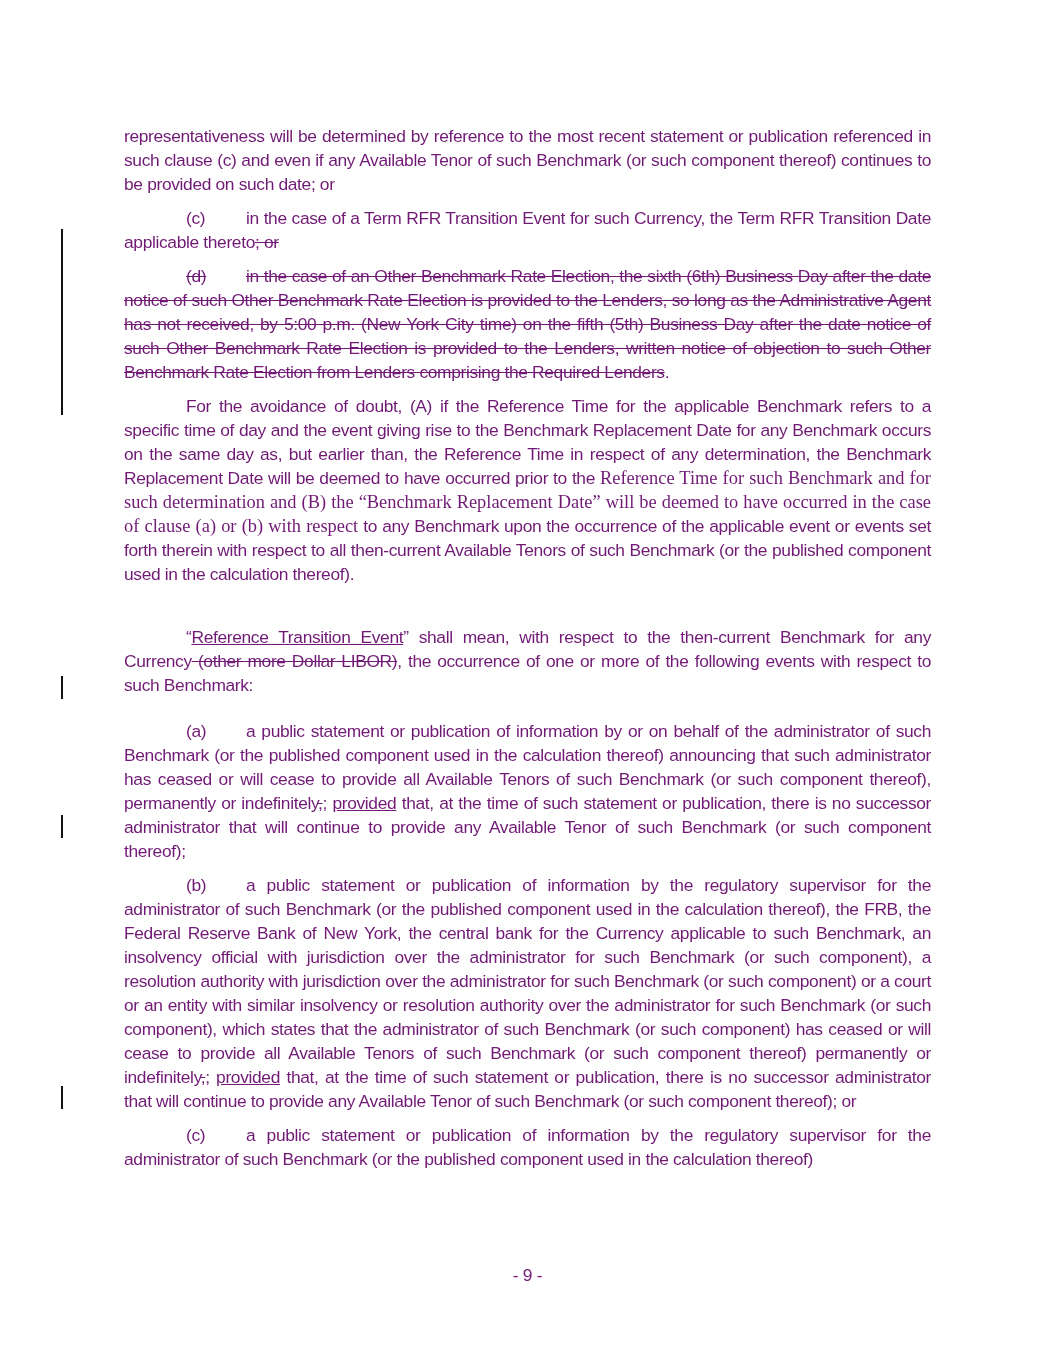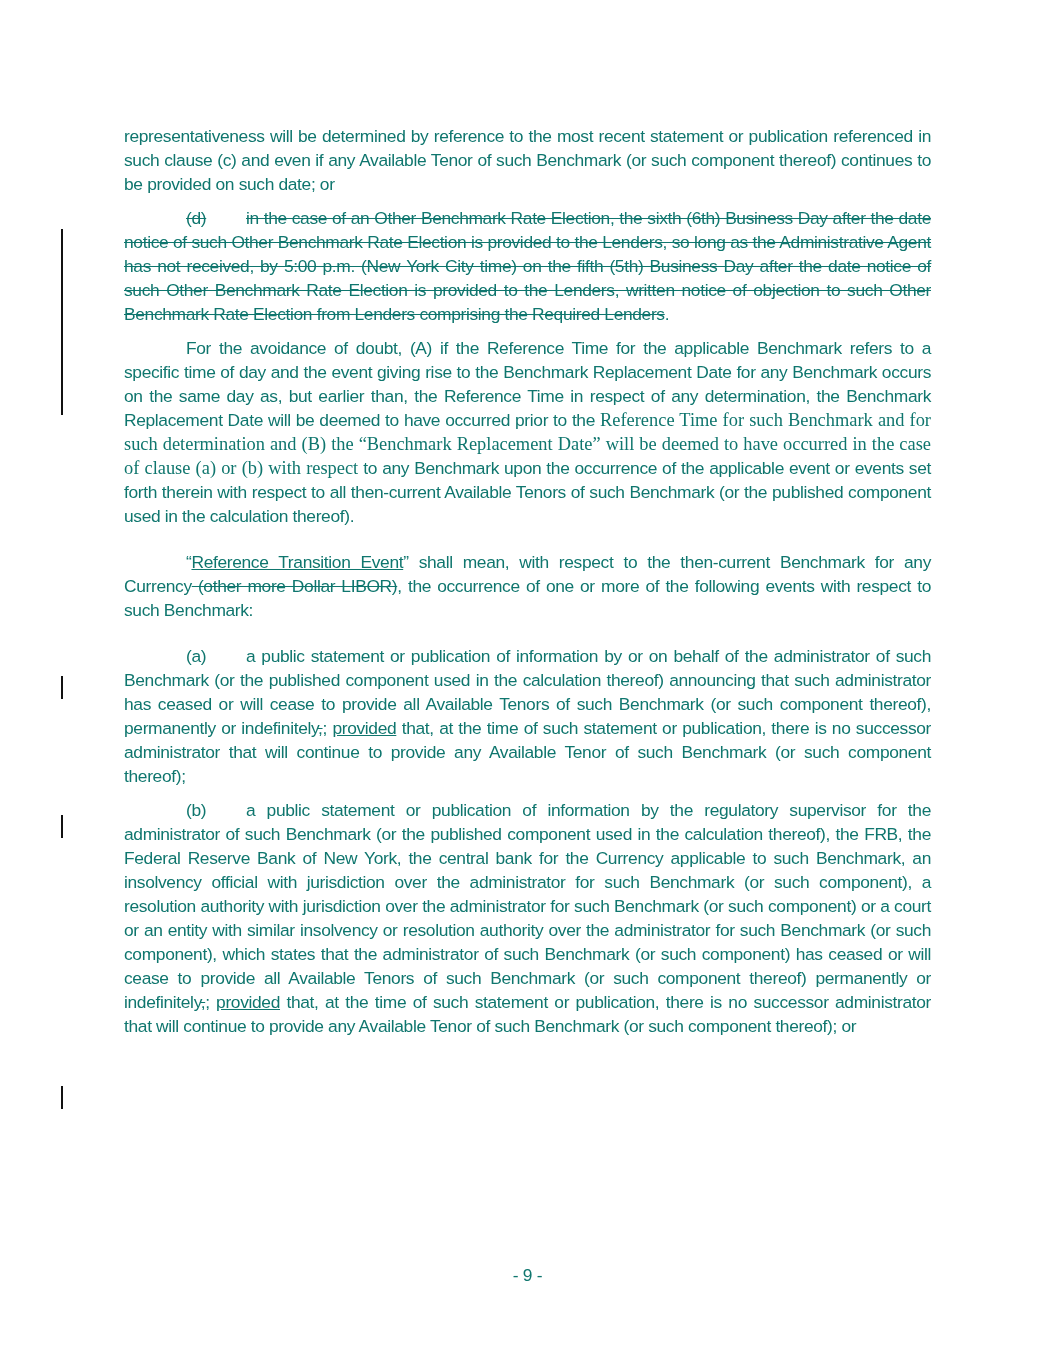--- a/index.html
+++ b/index.html
@@ -1,19 +1,19 @@
 <!DOCTYPE html>
 <html><head>
 <meta charset="utf-8">
 <style>
   html, body { margin: 0; padding: 0; background: #ffffff; }
   body { width: 1055px; height: 1365px; position: relative; overflow: hidden; }
   .page {
     position: absolute; left: 0; top: 0; width: 1055px; height: 1365px;
-    background: #ffffff; color: #0f766e;
+    background: #ffffff; color: #701a75;
     font-family: "Liberation Sans", sans-serif;
   }
   .content {
     position: absolute; left: 124px; top: 124px; width: 807px;
     font-size: 17.4px; line-height: 24px; letter-spacing: -0.35px;
   }
   p { margin: 0; text-align: justify; }
   .para { margin-bottom: 10px; }
   .indent { text-indent: 62px; }
   .label { display: inline-block; text-indent: 0; width: 60px; }
@@ -35,40 +35,46 @@
   <div class="changebar" style="top:676px;height:23px;"></div>
   <div class="changebar" style="top:815px;height:23px;"></div>
   <div class="changebar" style="top:1086px;height:23px;"></div>
 
   <div class="content">
 
     <p class="para">
       <span>representativeness will be determined by reference to the most recent statement or publication referenced in such clause (c) and even if any Available Tenor of such Benchmark (or such component thereof) continues to be provided on such date; or</span>
     </p>
 
+    <p class="para indent">
+      <span class="label">(c)</span><span>in the case of a Term RFR Transition Event for such Currency, the Term RFR Transition Date applicable thereto</span><span class="del">; or</span>
+    </p>
 
     <p class="para indent">
       <span class="label del">(d)</span><span class="del">in the case of an Other Benchmark Rate Election, the sixth (6th) Business Day after the date notice of such Other Benchmark Rate Election is provided to the Lenders, so long as the Administrative Agent has not received, by 5:00 p.m. (New York City time) on the fifth (5th) Business Day after the date notice of such Other Benchmark Rate Election is provided to the Lenders, written notice of objection to such Other Benchmark Rate Election from Lenders comprising the Required Lenders</span><span>.</span>
     </p>
 
-    <p class="indent" style="margin-bottom:22px;">
+    <p class="indent" style="margin-bottom:39px;">
       <span>For the avoidance of doubt, (A) if the Reference Time for the applicable Benchmark refers to a specific time of day and the event giving rise to the Benchmark Replacement Date for any Benchmark occurs on the same day as, but earlier than, the Reference Time in respect of any determination, the Benchmark Replacement Date will be deemed to have occurred prior to the</span>
       <span class="serif">Reference Time for such Benchmark and for such determination and (B) the “Benchmark Replacement Date” will be deemed to have occurred in the case of clause (a) or (b) with respect</span>
       <span>to any Benchmark upon the occurrence of the applicable event or events set forth therein with respect to all then-current Available Tenors of such Benchmark (or the published component used in the calculation thereof).</span>
     </p>
 
     <p class="indent" style="margin-bottom:22px;">
       <span>“</span><span class="ins">Reference Transition Event</span><span>”</span><span> shall mean, with respect to the then-current Benchmark for any Currency</span><span class="del"> (other more Dollar LIBOR)</span><span>, the occurrence of one or more of the following events with respect to such Benchmark:</span>
     </p>
 
     <p class="para indent">
       <span class="label">(a)</span><span>a public statement or publication of information by or on behalf of the administrator of such Benchmark (or the published component used in the calculation thereof) announcing that such administrator has ceased or will cease to provide all Available Tenors of such Benchmark (or such component thereof), permanently or indefinitely</span><span class="del">,</span><span class="ins">;</span><span> </span><span class="ins">provided</span><span> that, at the time of such statement or publication, there is no successor administrator that will continue to provide any Available Tenor of such Benchmark (or such component thereof);</span>
     </p>
 
     <p class="para indent">
       <span class="label">(b)</span><span>a public statement or publication of information by the regulatory supervisor for the administrator of such Benchmark (or the published component used in the calculation thereof), the FRB, the Federal Reserve Bank of New York, the central bank for the Currency applicable to such Benchmark, an insolvency official with jurisdiction over the administrator for such Benchmark (or such component), a resolution authority with jurisdiction over the administrator for such Benchmark (or such component) or a court or an entity with similar insolvency or resolution authority over the administrator for such Benchmark (or such component), which states that the administrator of such Benchmark (or such component) has ceased or will cease to provide all Available Tenors of such Benchmark (or such component thereof) permanently or indefinitely</span><span class="del">,</span><span class="ins">;</span><span> </span><span class="ins">provided</span><span> that, at the time of such statement or publication, there is no successor administrator that will continue to provide any Available Tenor of such Benchmark (or such component thereof); or</span>
     </p>
 
+    <p class="para indent">
+      <span class="label">(c)</span><span>a public statement or publication of information by the regulatory supervisor for the administrator of such Benchmark (or the published component used in the calculation thereof)</span>
+    </p>
 
   </div>
 
   <div class="footer">- 9 -</div>
 </div>
 
 </body></html>

